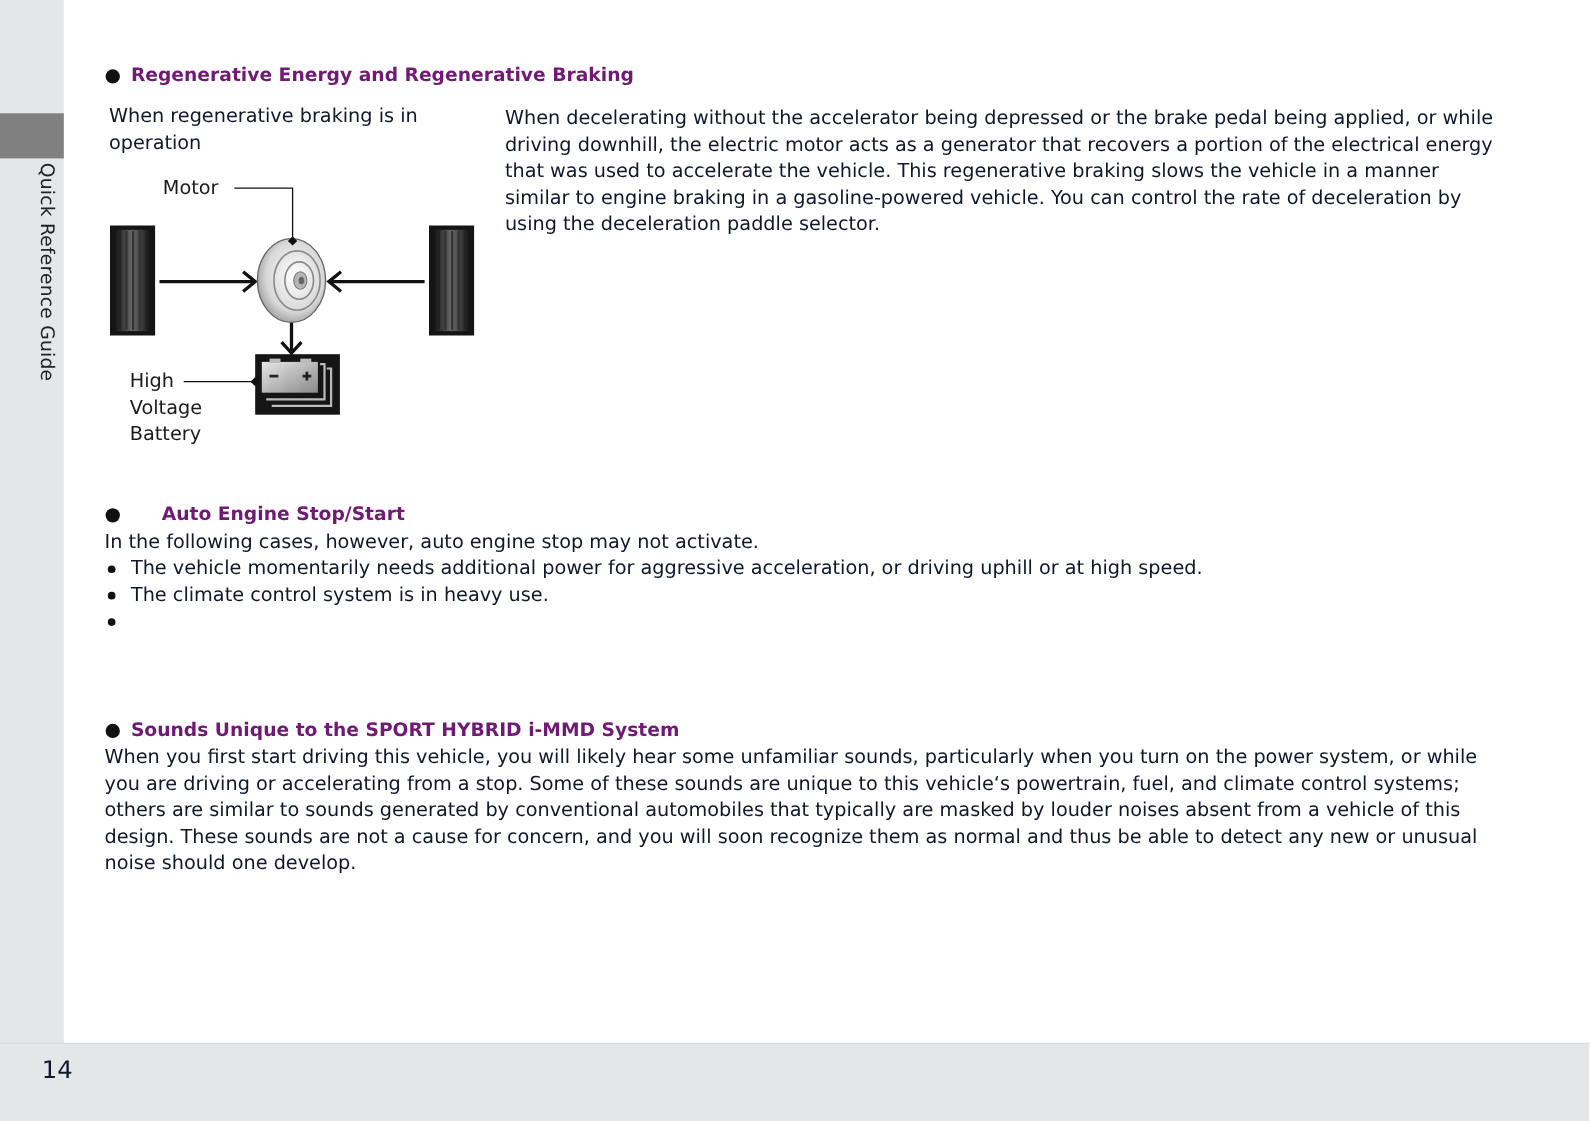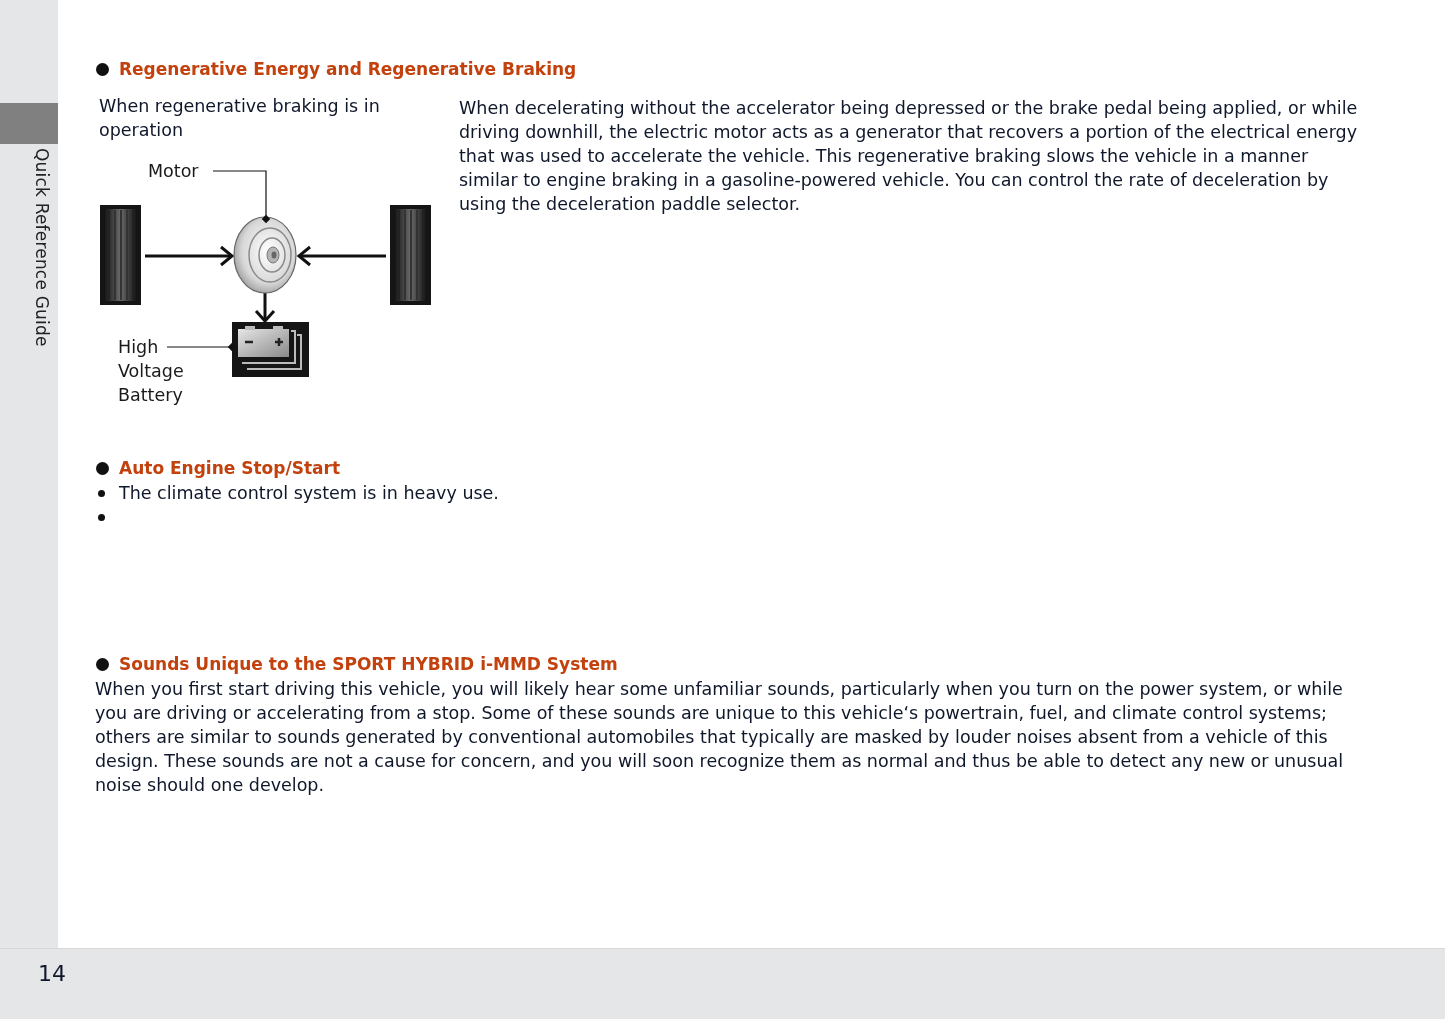--- a/index.html
+++ b/index.html
@@ -22,21 +22,21 @@
       letter-spacing: 0.2px;
     }
     .bottom-bar {
       position: absolute; left: 0; top: 948px; width: 1445px; height: 71px;
       background: #e5e6e8; border-top: 1px solid #d8d8d8;
     }
     .page-number {
       position: absolute; left: 38px; top: 961px; font-size: 22px; color: #0f172a;
     }
     .heading {
-      position: absolute; font-weight: bold; font-size: 17px; color: #c2410c;
+      position: absolute; font-weight: bold; font-size: 17px; color: #701a75;
       display: flex; align-items: center; white-space: nowrap;
     }
     .heading .dot {
       display: inline-block; width: 13px; height: 13px; border-radius: 50%;
       background: #111; margin-right: 10px;
     }
     .text { position: absolute; font-size: 17.5px; line-height: 24px; color: #0f172a; }
     .caption { left: 99px; top: 94px; width: 320px; }
     .para-right { left: 459px; top: 96px; width: 900px; }
     .body-block { left: 95px; width: 1290px; }
@@ -148,25 +148,30 @@
     <rect x="134" y="189" width="6" height="6" transform="rotate(45 137 192)" fill="#111"></rect>
   </svg>
   <div class="diag-label" style="left:53px; top:4px;">Motor</div>
   <div class="diag-label" style="left:23px; top:180px;">High</div>
   <div class="diag-label" style="left:23px; top:204px;">Voltage</div>
   <div class="diag-label" style="left:23px; top:228px;">Battery</div>
 </div>
 
 <div class="text para-right">When decelerating without the accelerator being depressed or the brake pedal being applied, or while driving downhill, the electric motor acts as a generator that recovers a portion of the electrical energy that was used to accelerate the vehicle. This regenerative braking slows the vehicle in a manner similar to engine braking in a gasoline-powered vehicle. You can control the rate of deceleration by using the deceleration paddle selector.</div>
 
-<div class="heading" style="left:96px; top:458px;">
+<div class="heading" style="left:96px; top:458px;gap:28px;">
   <span class="dot"></span>
   <span>Auto Engine Stop/Start</span>
 </div>
 <div class="text body-block" style="top:481px;">
+  <div>In the following cases, however, auto engine stop may not activate.</div>
+  <div class="bullet-line">
+    <span class="b"></span>
+    <span>The vehicle momentarily needs additional power for aggressive acceleration, or driving uphill or at high speed.</span>
+  </div>
   <div class="bullet-line">
     <span class="b"></span>
     <span>The climate control system is in heavy use.</span>
   </div>
   <div class="bullet-line">
     <span class="b"></span>
   </div>
 </div>
 
 <div class="heading" style="left:96px; top:654px;">

